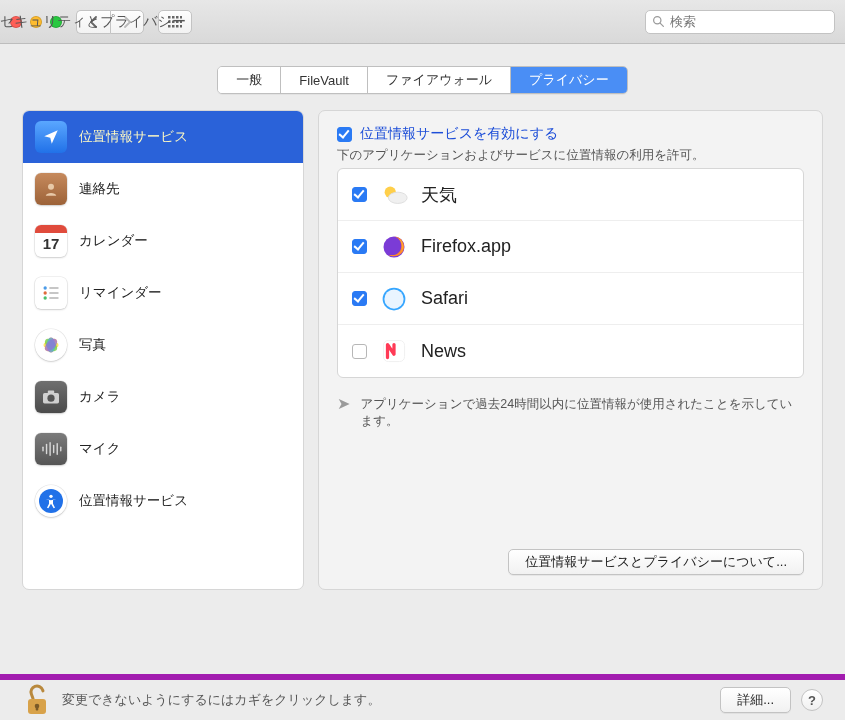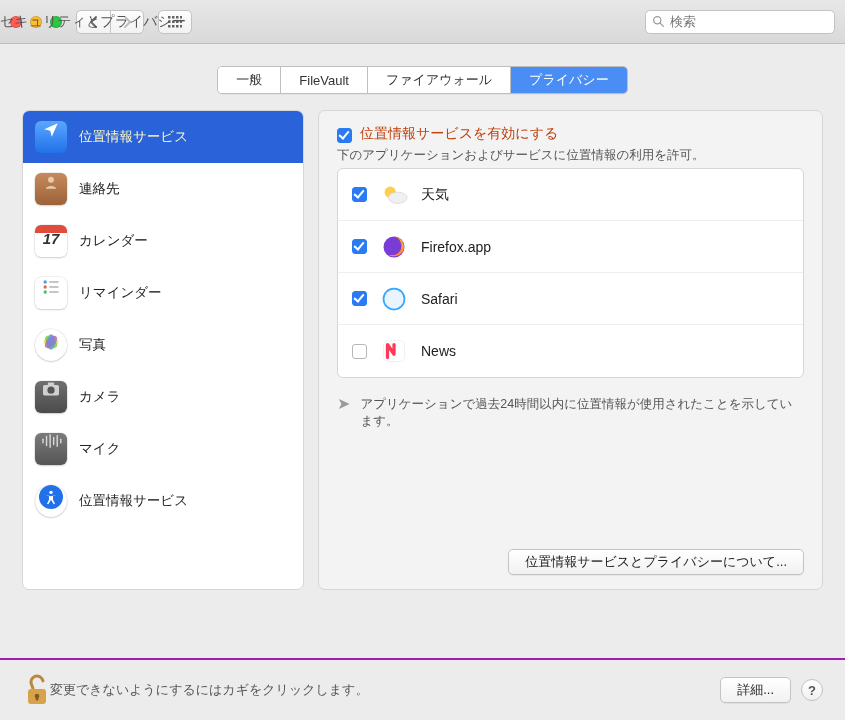--- a/index.html
+++ b/index.html
@@ -64,48 +64,48 @@
   }
   .side-item{
     display:flex;align-items:center;height:52px;padding:0 12px;gap:12px;
     font-size:13.5px;color:#222;
   }
   .side-item.selected{background:#2a62d9;color:#fef9c3;}
   .side-item.selected .side-icon{box-shadow:none;}
   .side-icon{
     width:32px;height:32px;border-radius:6px;flex:none;position:relative;
     box-shadow:0 0 0 0.5px rgba(0,0,0,.1), 0 1px 2px rgba(0,0,0,.15);
-    display:flex;justify-content:center;font-style:italic;
+    display:flex;align-items:center;justify-content:center;
   }
   
   .ic-location{background:linear-gradient(#5aa7ff,#2171e8);}
   .ic-contacts{background:linear-gradient(#c68a5d,#9c6238);}
   .ic-calendar{background:#fff;}
   .ic-calendar .topbar{position:absolute;top:0;left:0;right:0;height:8px;background:#e04b3c;border-radius:6px 6px 0 0;}
   .ic-calendar .num{font-size:15px;font-weight:600;color:#333;margin-top:5px;}
   .ic-reminders{background:#fff;}
   .ic-photos{background:#fff;border-radius:50%;}
   .ic-camera{background:linear-gradient(#6f6f6f,#4b4b4b);}
   .ic-mic, .ic-speech{background:linear-gradient(#7b7b7b,#555);}
   .ic-access{background:#fff;border-radius:50%;}
   .ic-access-inner{width:24px;height:24px;border-radius:50%;background:#2171e8;display:flex;align-items:center;justify-content:center;}
 
   .main{
     flex:1;border:1px solid #d6d6d6;border-radius:7px;background:#f3f3f3;
     padding:14px 18px 14px 18px;display:flex;flex-direction:column;
   }
-  .enable-row{display:flex;align-items:flex-end;gap:8px;font-size:14px;color:#c2410c;margin-bottom:4px;}
+  .enable-row{display:flex;align-items:center;gap:8px;font-size:14px;color:#1d4ed8;margin-bottom:4px;}
   .subtext{font-size:12.5px;color:#555;margin-bottom:4px;margin-left:0;}
 
   .applist{
     background:#fff;border:1px solid #d6d6d6;border-radius:6px;flex:none;overflow:hidden;
   }
   .app-row{
     display:flex;align-items:center;height:52px;padding:0 14px;gap:12px;
-    border-bottom:1px solid #eee;font-size:14px;color:#222;
+    border-bottom:1px solid #eee;font-size:18px;color:#222;
   }
   .app-row:last-child{border-bottom:none;}
   .app-row .chk{flex:none;}
   .app-row .app-icon{width:30px;height:30px;flex:none;display:flex;align-items:center;justify-content:center;}
 
   .chk{
     width:15px;height:15px;border-radius:3px;border:1px solid #b7b7b7;background:#fff;position:relative;
   }
   .chk.checked{background:#2a7af4;border-color:#2a7af4;}
   .chk.checked::after{
@@ -117,22 +117,22 @@
   .note-arrow{color:#9a9a9a;font-size:16px;line-height:1;}
 
   .about-btn-row{margin-top:auto;display:flex;justify-content:flex-end;}
   .push-btn{
     padding:3px 16px;border:1px solid #c3c3c3;border-radius:5px;background:linear-gradient(#fff,#f1f1f1);
     font-size:13px;color:#222;box-shadow:0 1px 0 rgba(0,0,0,.05);
   }
 
   
   .footer{
-    position:absolute;left:0;right:0;bottom:0;height:62px;padding:0 22px;
-    display:flex;align-items:center;background:#ececec;border-top:2px solid #a21caf;
+    position:absolute;left:0;right:0;bottom:0;height:46px;padding:0 22px;
+    display:flex;align-items:center;gap:12px;background:#ececec;border-top:6px solid #a21caf;
   }
   .lock-icon{width:28px;height:34px;position:relative;}
   .footer-text{font-size:13px;color:#555;}
   .footer-right{margin-left:auto;display:flex;align-items:center;gap:10px;padding-left:12px;}
   .help-btn{
     width:22px;height:22px;border-radius:50%;border:1px solid #c3c3c3;background:linear-gradient(#fff,#f0f0f0);
     display:flex;align-items:center;justify-content:center;font-size:13px;font-weight:600;color:#555;
   }
 
   

